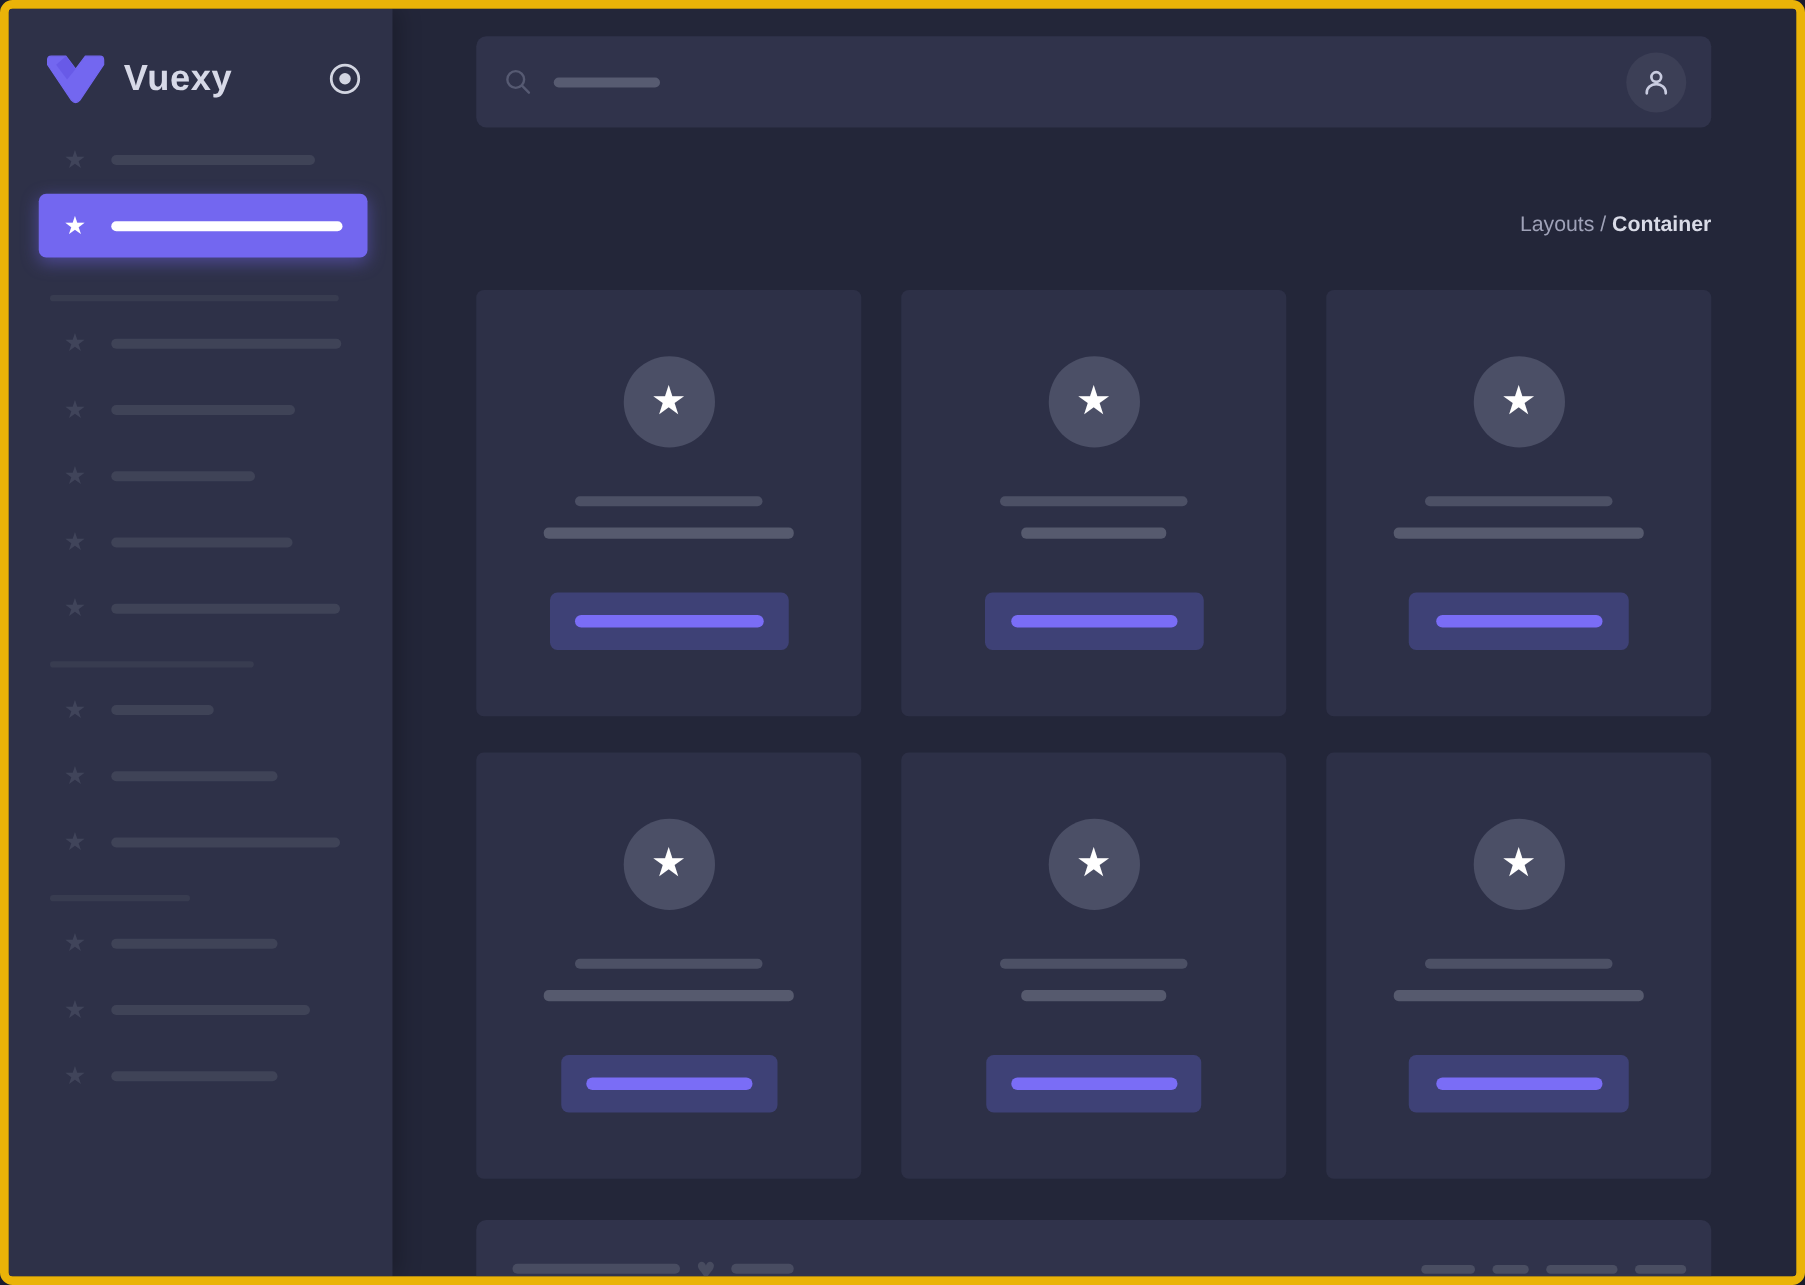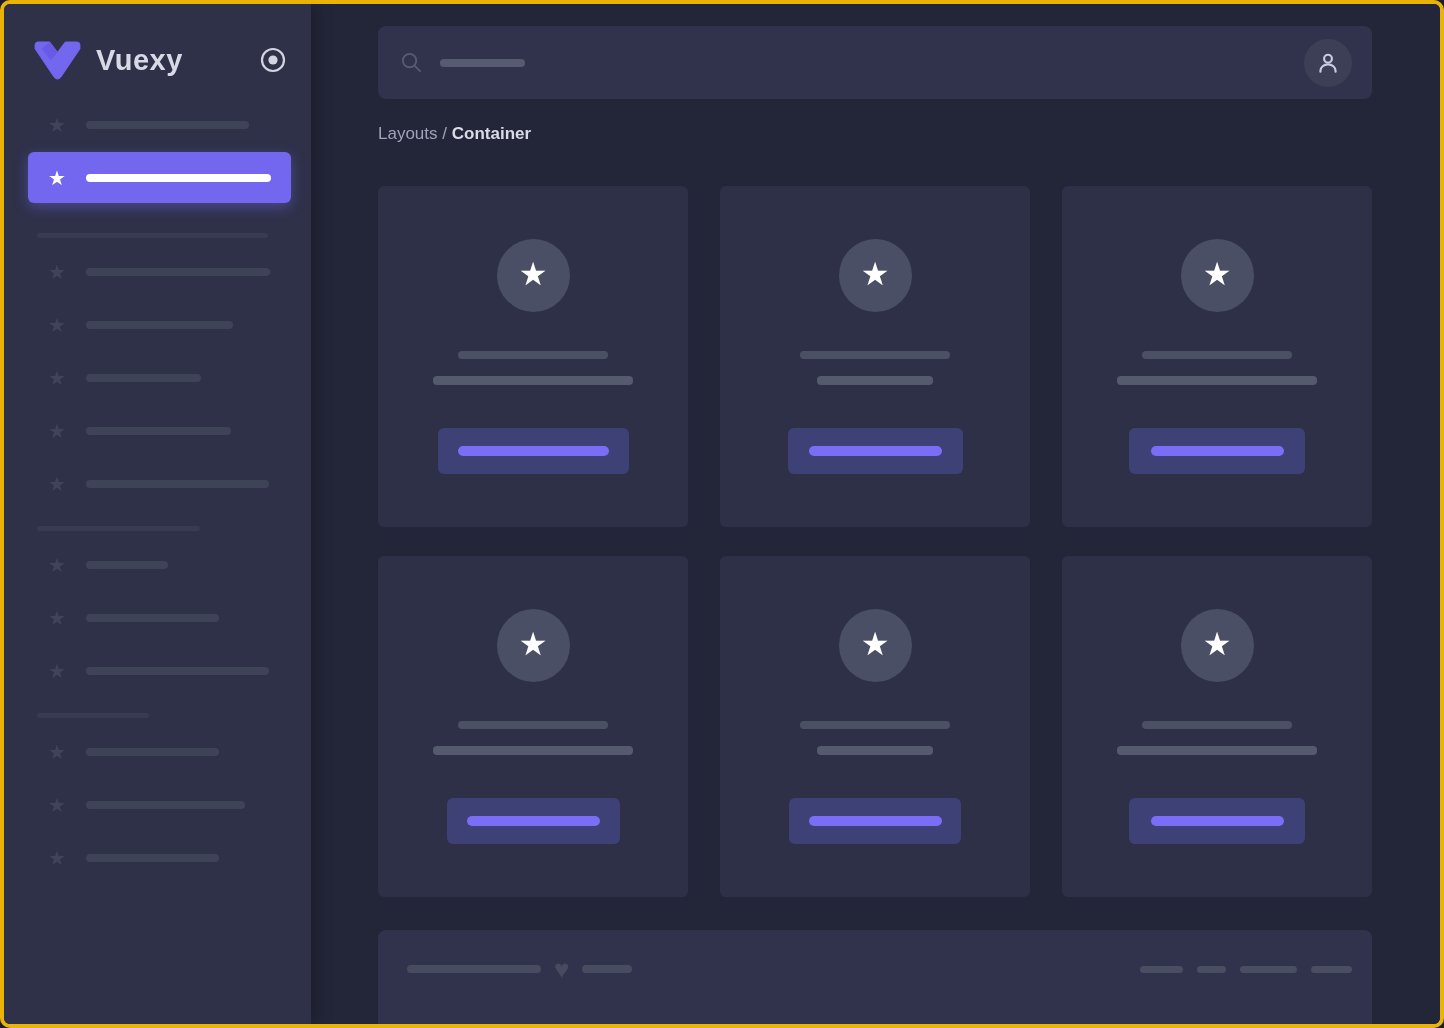--- a/index.html
+++ b/index.html
@@ -1,20 +1,20 @@
 <!DOCTYPE html>
 <html><head>
 <meta charset="utf-8">
 <style>
   * { box-sizing: border-box; margin: 0; padding: 0; }
   html,body { width:1444px; height:1028px; background:#1b1d2e; font-family:"Liberation Sans", sans-serif; }
 
   .frame {
     width:1444px; height:1028px;
-    border:4px solid #eab308; border-radius:10px;
+    border:7px solid #eab308; border-radius:10px;
     overflow:hidden; display:flex; background:#232639;
   }
 
   
   .sidebar {
     width:307px; flex:0 0 307px; background:#2e3148;
     box-shadow:6px 0 16px rgba(0,0,0,.22); position:relative; z-index:2;
   }
   .logo-row { display:flex; align-items:center; padding:36px 24px 0 30px; height:76px; }
   .logo-svg { width:47px; height:39px; flex:0 0 47px; }
@@ -41,21 +41,21 @@
   .topbar {
     height:73px; background:#30334b; border-radius:8px;
     display:flex; align-items:center; padding:0 20px 0 22px; cursor:text;
   }
   .search-bar-ph { width:85px; height:8px; border-radius:4px; background:#575b71; margin-left:17px; }
   .avatar {
     margin-left:auto; width:48px; height:48px; border-radius:50%;
     background:#3c3f56; display:flex; align-items:center; justify-content:center; cursor:pointer;
   }
 
-  .breadcrumb { margin-top:25px; font-size:17px; color:#9fa2b8; }
+  .breadcrumb { margin-top:68px; font-size:17px; color:#9fa2b8;text-align:right; }
   .breadcrumb b { color:#d9dbe7; font-weight:700; }
 
   .cards { margin-top:42px; display:grid; grid-template-columns:repeat(3,1fr); column-gap:32px; row-gap:29px; }
   .card {
     height:341px; background:#2d3047; border-radius:6px;
     display:flex; flex-direction:column; align-items:center; padding-top:53px;
   }
   .card-avatar {
     width:73px; height:73px; border-radius:50%; background:#4b4f66;
     display:flex; align-items:center; justify-content:center; margin-bottom:39px;

